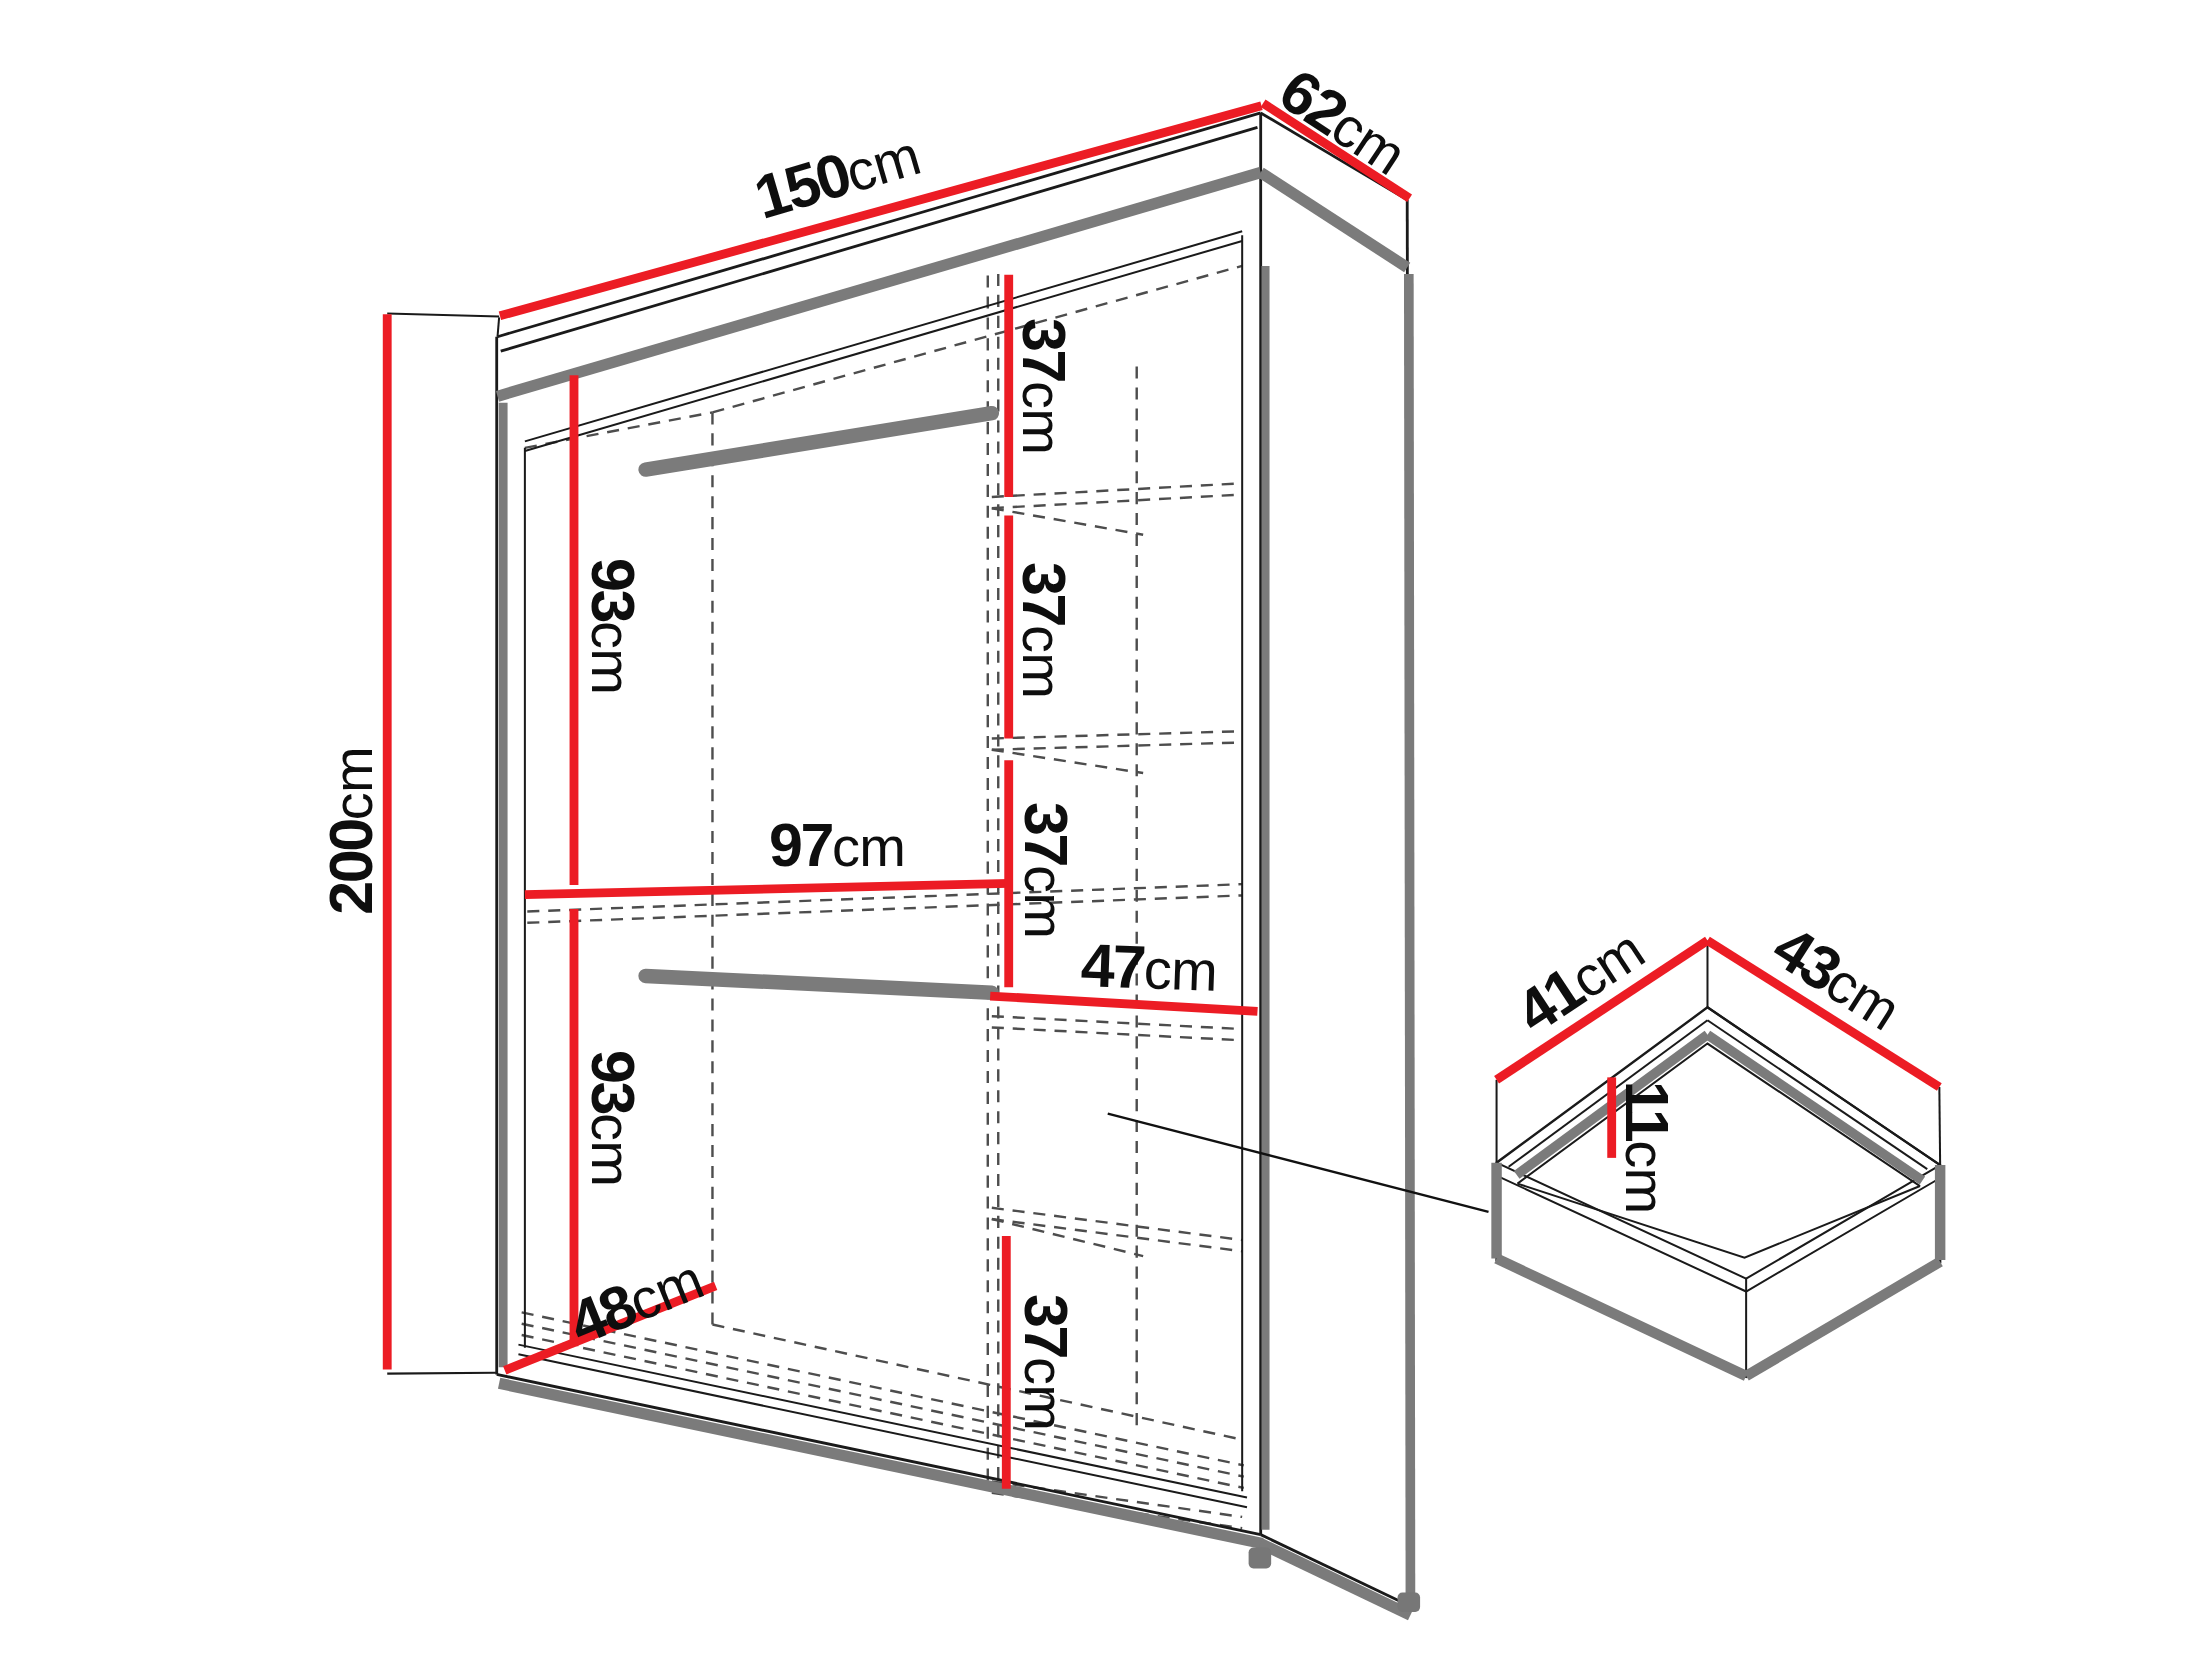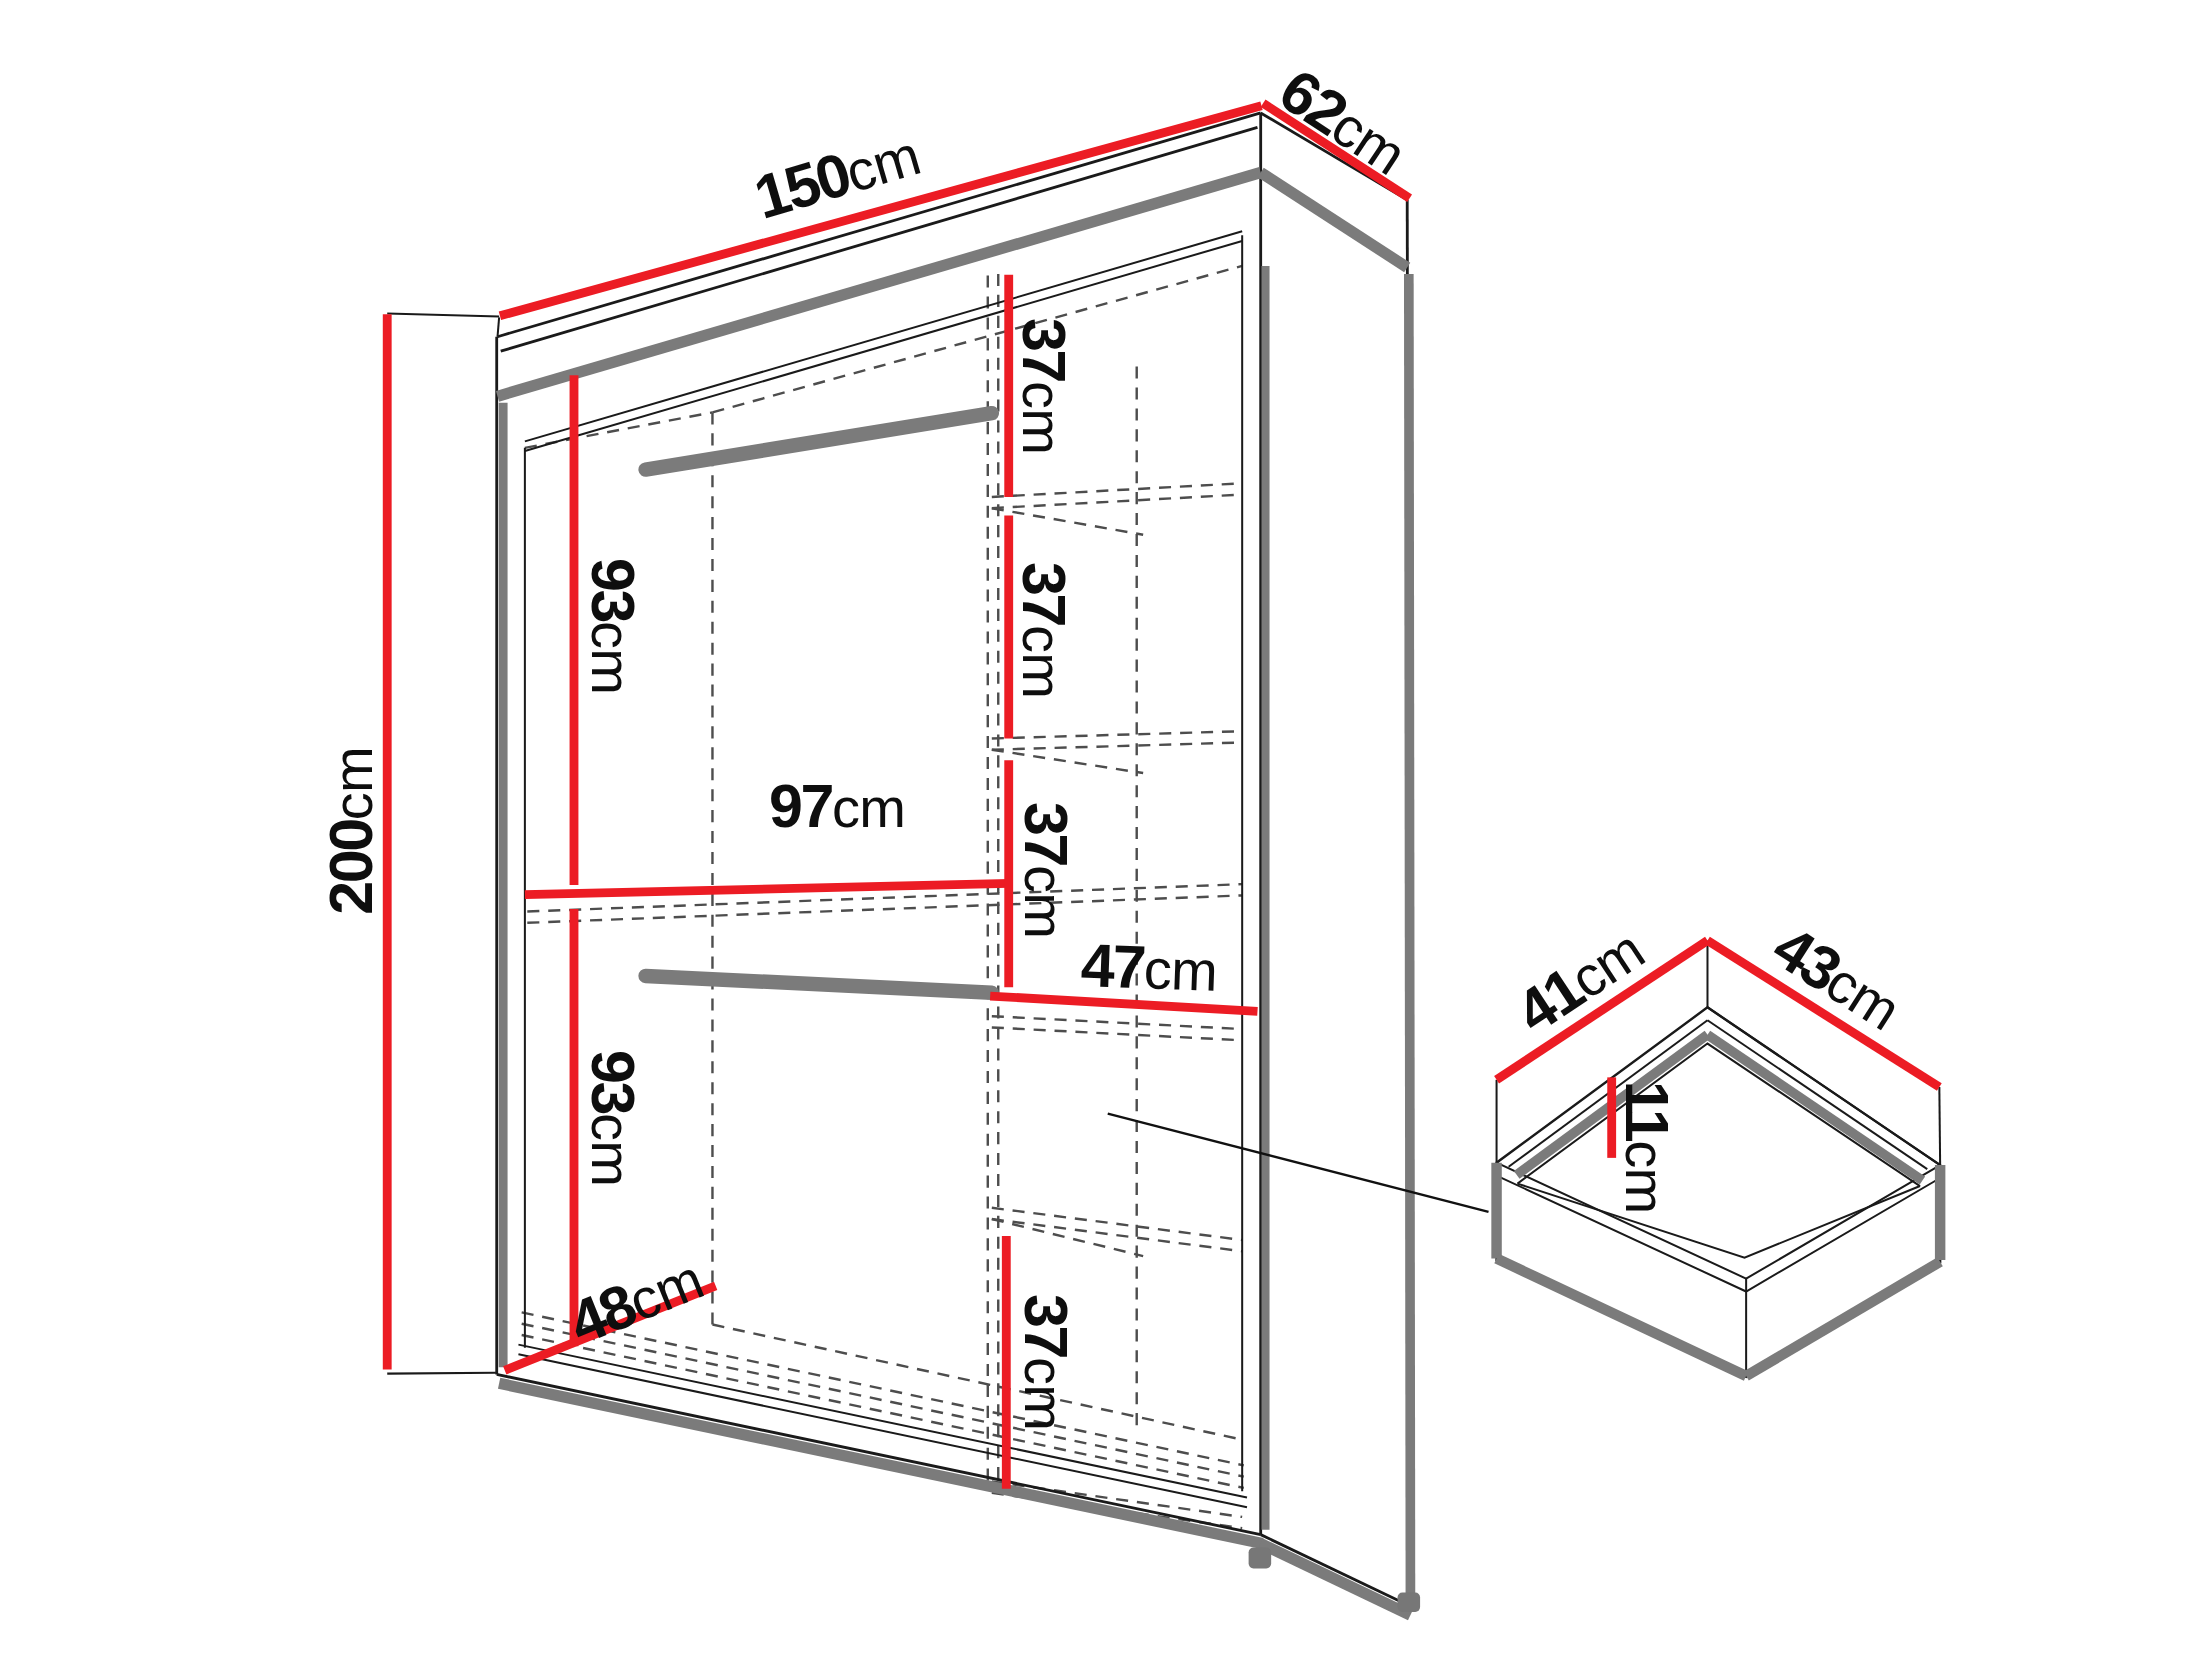--- a/index.html
+++ b/index.html
@@ -171,21 +171,21 @@
   </div>
 
   <div class="dim" style="left:612px;top:626px;transform:translate(-50%,-50%) rotate(90deg);">
     <span class="num">93</span><span class="unit">cm</span>
   </div>
 
   <div class="dim" style="left:612px;top:1118px;transform:translate(-50%,-50%) rotate(90deg);">
     <span class="num">93</span><span class="unit">cm</span>
   </div>
 
-  <div class="dim" style="left:837px;top:806px;transform:translate(-50%,-50%);">
+  <div class="dim" style="left:837px;top:845px;transform:translate(-50%,-50%);">
     <span class="num">97</span><span class="unit">cm</span>
   </div>
 
   <div class="dim" style="left:1043px;top:386px;transform:translate(-50%,-50%) rotate(90deg);">
     <span class="num">37</span><span class="unit">cm</span>
   </div>
 
   <div class="dim" style="left:1043px;top:630px;transform:translate(-50%,-50%) rotate(90deg);">
     <span class="num">37</span><span class="unit">cm</span>
   </div>

